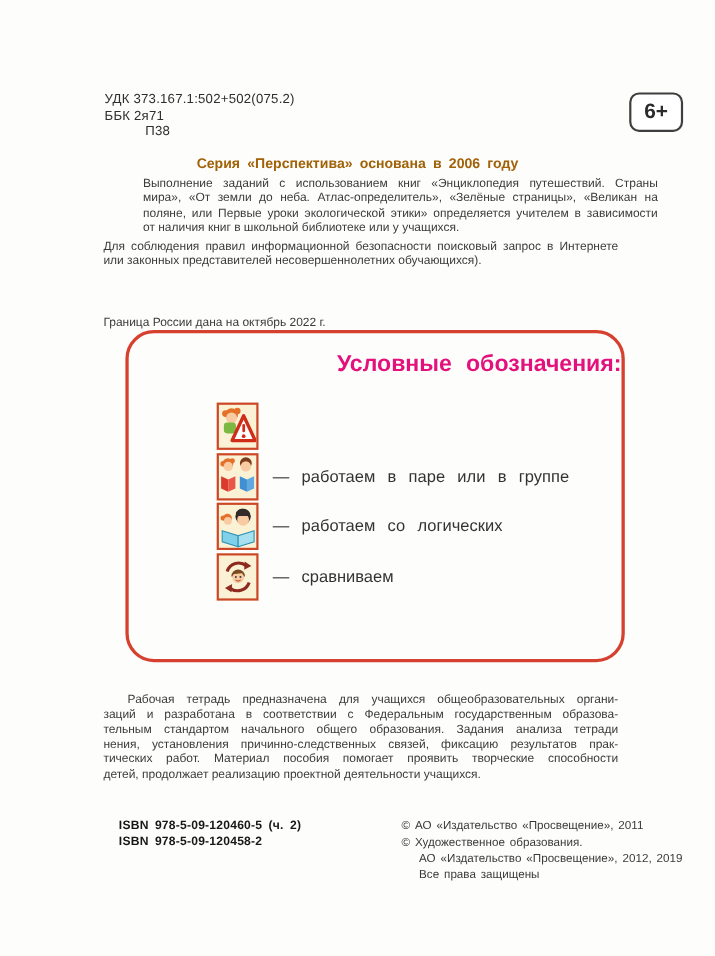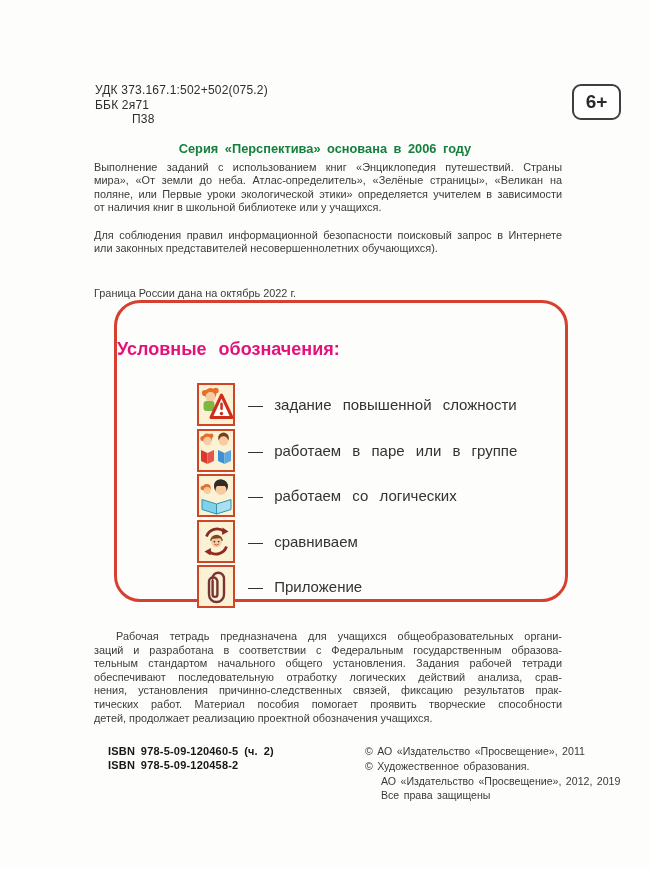--- a/index.html
+++ b/index.html
@@ -7,31 +7,31 @@
         font-family:Liberation Sans, sans-serif;color:#3b3b3b;overflow:hidden;}
 
   .meta{position:absolute;left:95px;top:83px;font-size:12px;line-height:14.6px;color:#2e2e2e;letter-spacing:.2px;}
   .meta .code{padding-left:37px;}
 
   .badge{position:absolute;left:572px;top:84px;width:45px;height:32px;border:2px solid #3f3f3f;
          border-radius:9px;display:flex;align-items:center;justify-content:center;
          font-size:19px;font-weight:bold;color:#2b2b2b;background:#fff;}
 
   .series{position:absolute;left:85px;top:141px;width:480px;text-align:center;
-          font-weight:bold;font-size:12.8px;color:#15803d;word-spacing:3px;}
+          font-weight:bold;font-size:12.8px;color:#a16207;word-spacing:3px;}
 
   .para{position:absolute;left:94px;width:468px;font-size:10.9px;line-height:13.4px;}
   .lines>div{text-align:justify;text-align-last:justify;}
   .lines>div:last-child{text-align-last:left;}
   .plain{position:absolute;left:94px;font-size:10.9px;}
   .indent-first>div:first-child{text-indent:22px;}
 
   .legend-box{position:absolute;left:114px;top:300px;width:454px;height:302px;box-sizing:border-box;
               border:3px solid #d6402f;border-radius:26px;background:#fdfdfc;}
-  .legend-title{padding-top:36px;text-align:left;font-size:18px;font-weight:bold;
+  .legend-title{padding-top:16px;text-align:right;font-size:21px;font-weight:bold;
                 color:#e4117c;word-spacing:7px;}
   .legend-rows{margin:23px 0 0 80px;}
   .legend-row{display:flex;align-items:center;margin-bottom:2.5px;height:43px;}
   .icon-box{box-sizing:border-box;width:38px;height:43px;border:2.5px solid #cd4727;
             background:#fbf2d5;display:flex;align-items:center;justify-content:center;flex:0 0 auto;}
   .legend-label{margin-left:13px;font-size:15px;color:#333;word-spacing:7px;white-space:nowrap;}
 
   .description{position:absolute;left:94px;top:630px;width:468px;font-size:10.9px;line-height:13.6px;}
 
   .isbn{position:absolute;left:108px;top:744px;font-size:11px;font-weight:bold;line-height:14px;
@@ -48,28 +48,28 @@
   <div class="meta">
     <div>УДК 373.167.1:502+502(075.2)</div>
     <div>ББК 2я71</div>
     <div class="code">П38</div>
   </div>
 
   <div class="badge">6+</div>
 
   <div class="series">Серия «Перспектива» основана в 2006 году</div>
 
-  <div class="para lines" style="top:161px;">
+  <div class="para lines" style="top:161px;margin-left:36px;">
       <div>Выполнение заданий с использованием книг «Энциклопедия путешествий. Страны</div>
       <div>мира», «От земли до неба. Атлас-определитель», «Зелёные страницы», «Великан на</div>
       <div>поляне, или Первые уроки экологической этики» определяется учителем в зависимости</div>
       <div>от наличия книг в школьной библиотеке или у учащихся.</div>
     </div>
 
-  <div class="para lines" style="top:229px;">
+  <div class="para lines" style="top:218px;">
       <div>Для соблюдения правил информационной безопасности поисковый запрос в Интернете</div>
       <div>или законных представителей несовершеннолетних обучающихся).</div>
     </div>
 
   <div class="plain" style="top:287px;">Граница России дана на октябрь 2022 г.</div>
 
   <div class="legend-box">
     <div class="legend-title">Условные обозначения:</div>
     <div class="legend-rows">
 
@@ -79,21 +79,20 @@
             <circle cx="5" cy="7" r="3.1" fill="#e4702a"></circle>
             <circle cx="15.8" cy="4.6" r="2.9" fill="#e4702a"></circle>
             <circle cx="10.5" cy="8" r="5.9" fill="#e4702a"></circle>
             <circle cx="10.5" cy="11" r="5" fill="#f8cba2"></circle>
             <rect x="3.5" y="15" width="11" height="10" rx="3" fill="#7db842"></rect>
             <path d="M21.5 9 L32 31.5 L11 31.5 Z" fill="#ffffff" stroke="#d02d18" stroke-width="3" stroke-linejoin="round"></path>
             <rect x="20.3" y="16.5" width="2.5" height="7.5" rx="1.2" fill="#d02d18"></rect>
             <circle cx="21.5" cy="27.5" r="1.7" fill="#d02d18"></circle>
           </svg>
         </span>
-        <span class="legend-label">— задание повышенной сложности</span>
       </div>
 
       <div class="legend-row">
         <span class="icon-box">
           <svg width="33" height="38" viewBox="0 0 33 38">
             <circle cx="2.8" cy="7.5" r="2.5" fill="#e4702a"></circle>
             <circle cx="11.2" cy="4.8" r="2.3" fill="#e4702a"></circle>
             <circle cx="7.2" cy="7.5" r="4.9" fill="#e4702a"></circle>
             <circle cx="7.5" cy="10" r="4.2" fill="#f8cba2"></circle>
             <circle cx="23.5" cy="7" r="5.4" fill="#7a3c1a"></circle>
@@ -134,40 +133,31 @@
             <path d="M14.5 22.4 q2 1.8 4 0" stroke="#b05a3a" stroke-width="1" fill="none" stroke-linecap="round"></path>
             <path d="M6.5 14.5 A11 11 0 0 1 24 9.5" fill="none" stroke="#8e2a20" stroke-width="2.8"></path>
             <polygon points="22.5,5.5 28.5,9.5 22,13" fill="#8e2a20"></polygon>
             <path d="M26.5 24.5 A11 11 0 0 1 9 29.5" fill="none" stroke="#8e2a20" stroke-width="2.8"></path>
             <polygon points="10.5,33.5 4.5,29.5 11,26" fill="#8e2a20"></polygon>
           </svg>
         </span>
         <span class="legend-label">— сравниваем</span>
       </div>
 
-      <div class="legend-row">
-        <span class="icon-box">
-          <svg width="33" height="38" viewBox="0 0 33 38">
-            <path d="M12.5 10.5 a5.75 5.75 0 0 1 11.5 0 v16 a7.5 7.5 0 0 1 -15 0 V13.5 a4.2 4.2 0 0 1 8.4 0 v13 a2.4 2.4 0 0 1 -4.8 0 V13" fill="none" stroke="#7b3433" stroke-width="2.4" stroke-linecap="round"></path>
-          </svg>
-        </span>
-        <span class="legend-label">— Приложение</span>
-      </div>
 
     </div>
   </div>
 
   <div class="description lines indent-first">
       <div>Рабочая тетрадь предназначена для учащихся общеобразовательных органи-</div>
       <div>заций и разработана в соответствии с Федеральным государственным образова-</div>
-      <div>тельным стандартом начального общего установления. Задания рабочей тетради</div>
-      <div>обеспечивают последовательную отработку логических действий анализа, срав-</div>
+      <div>тельным стандартом начального общего образования. Задания анализа тетради</div>
       <div>нения, установления причинно-следственных связей, фиксацию результатов прак-</div>
       <div>тических работ. Материал пособия помогает проявить творческие способности</div>
-      <div>детей, продолжает реализацию проектной обозначения учащихся.</div>
+      <div>детей, продолжает реализацию проектной деятельности учащихся.</div>
     </div>
 
   <div class="isbn">
     <div>ISBN 978-5-09-120460-5 (ч. 2)</div>
     <div>ISBN 978-5-09-120458-2</div>
   </div>
 
   <div class="copyright">
     <div>© АО «Издательство «Просвещение», 2011</div>
     <div>© Художественное образования.</div>

